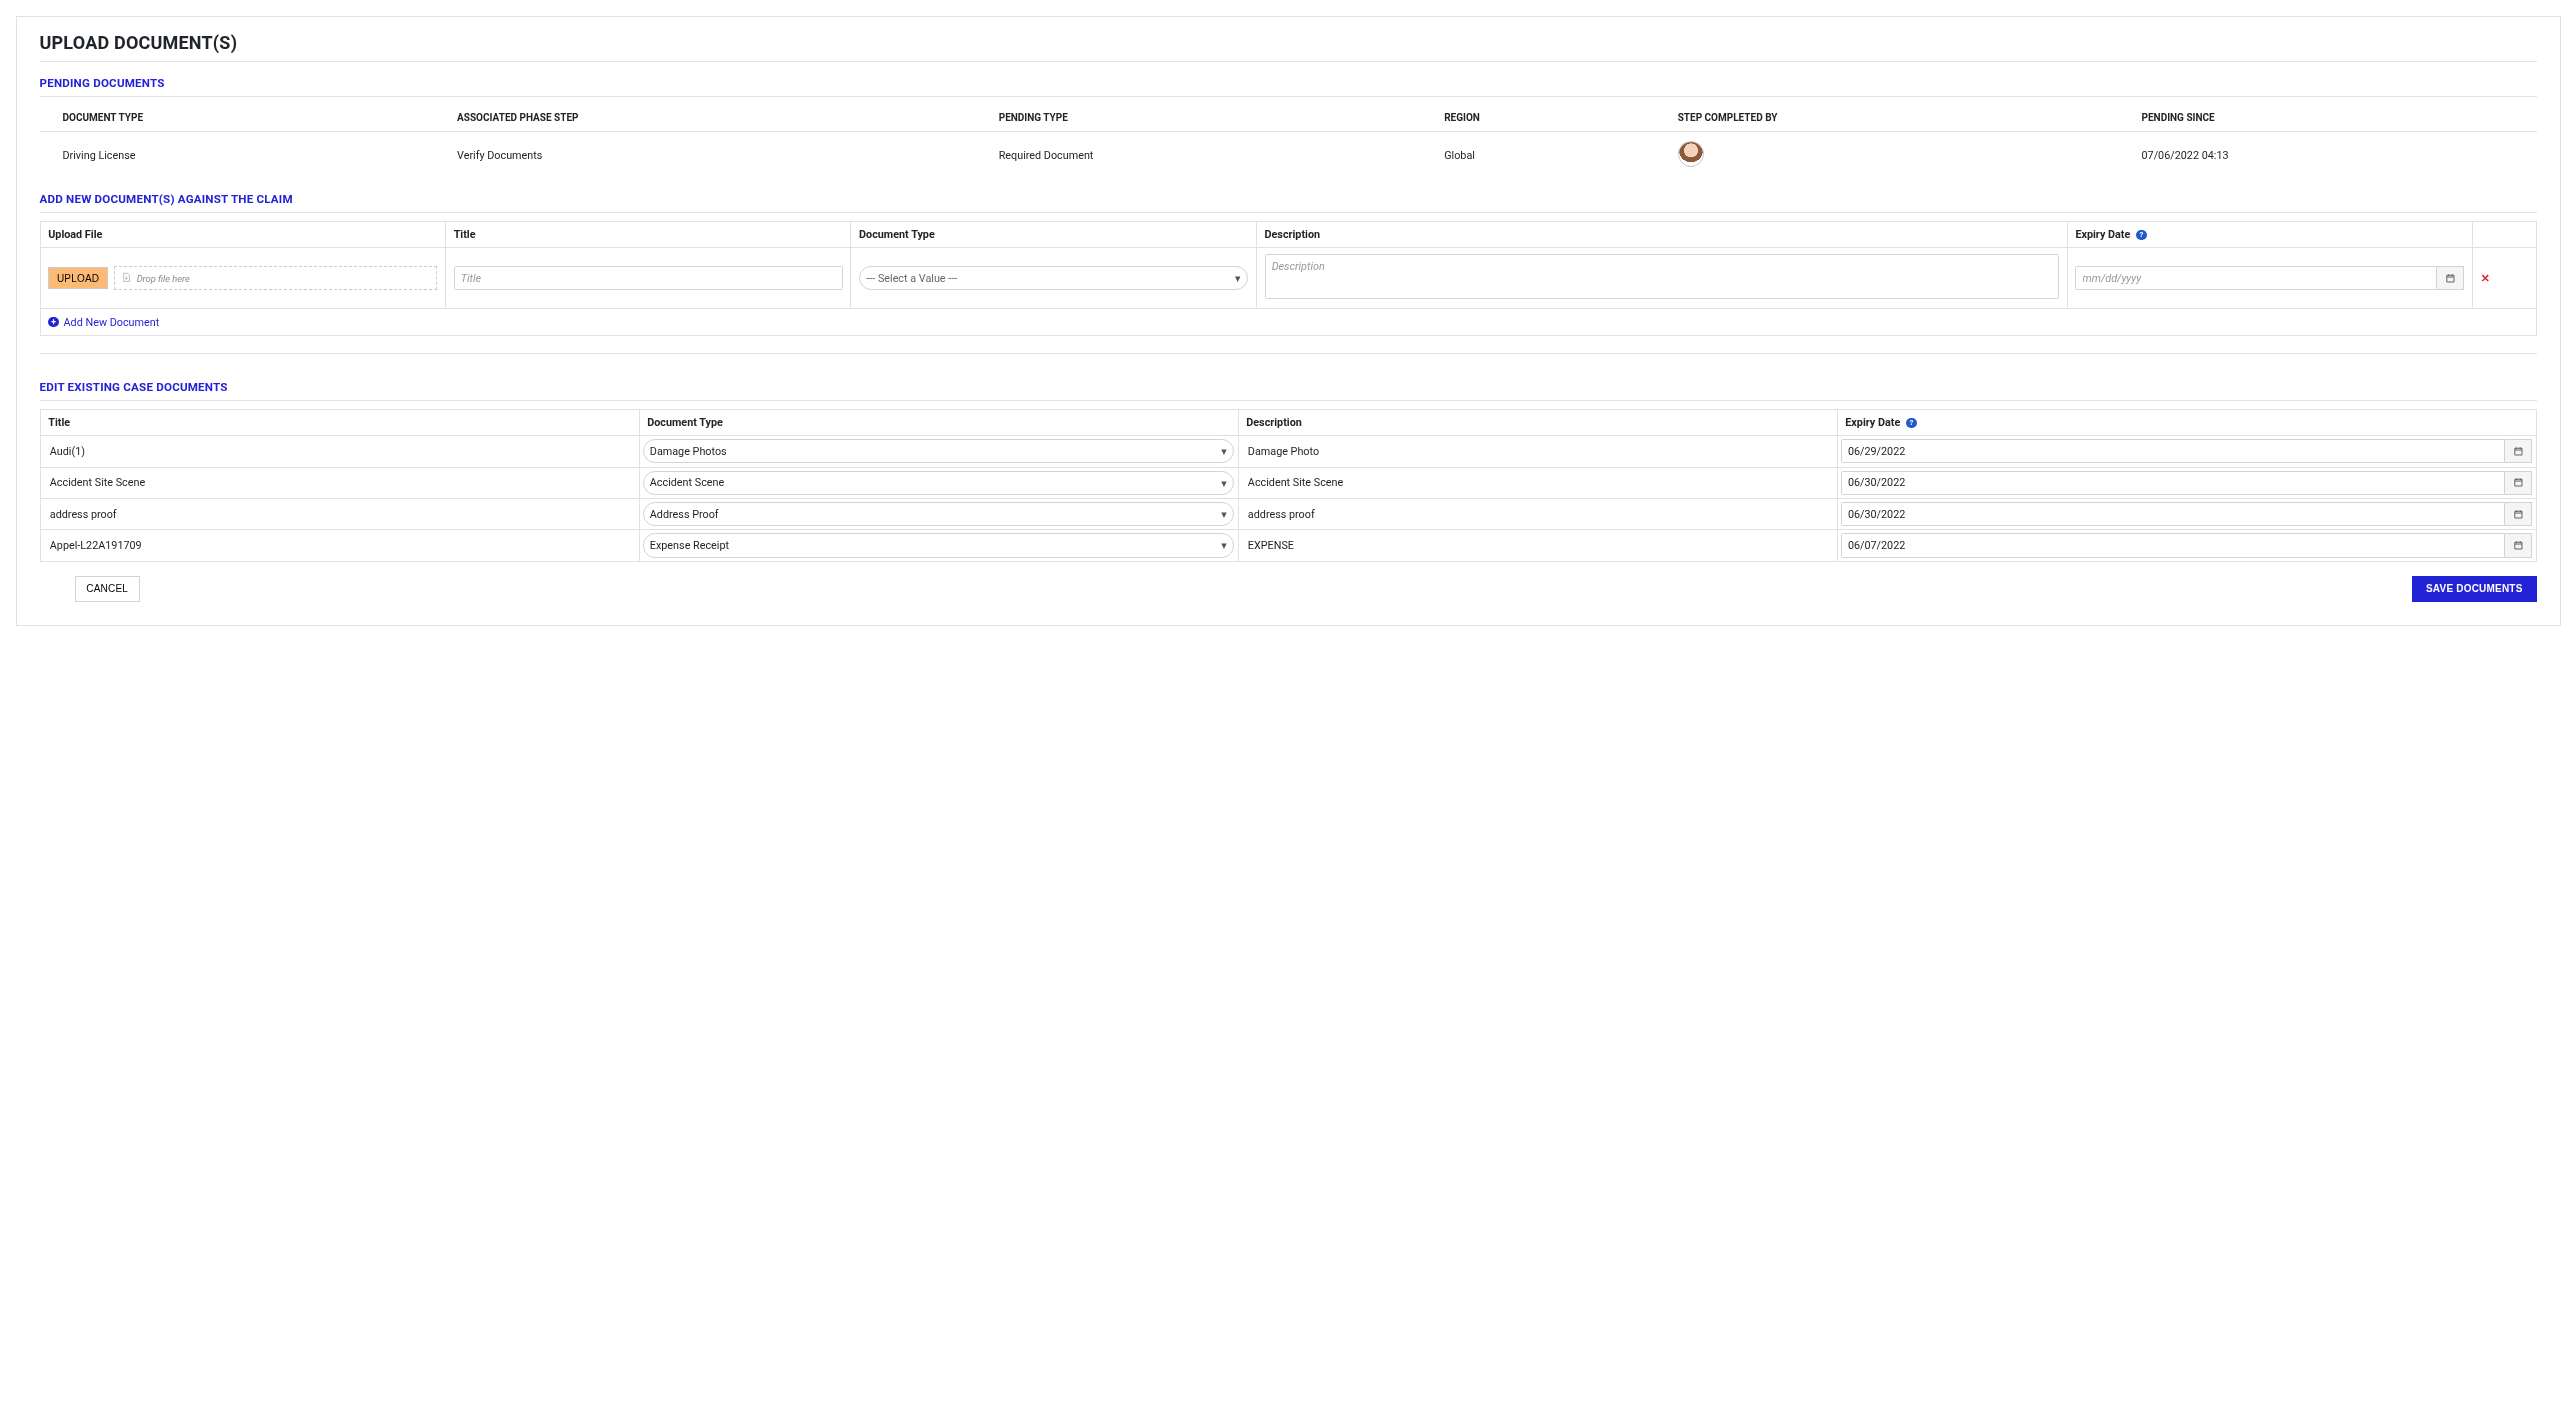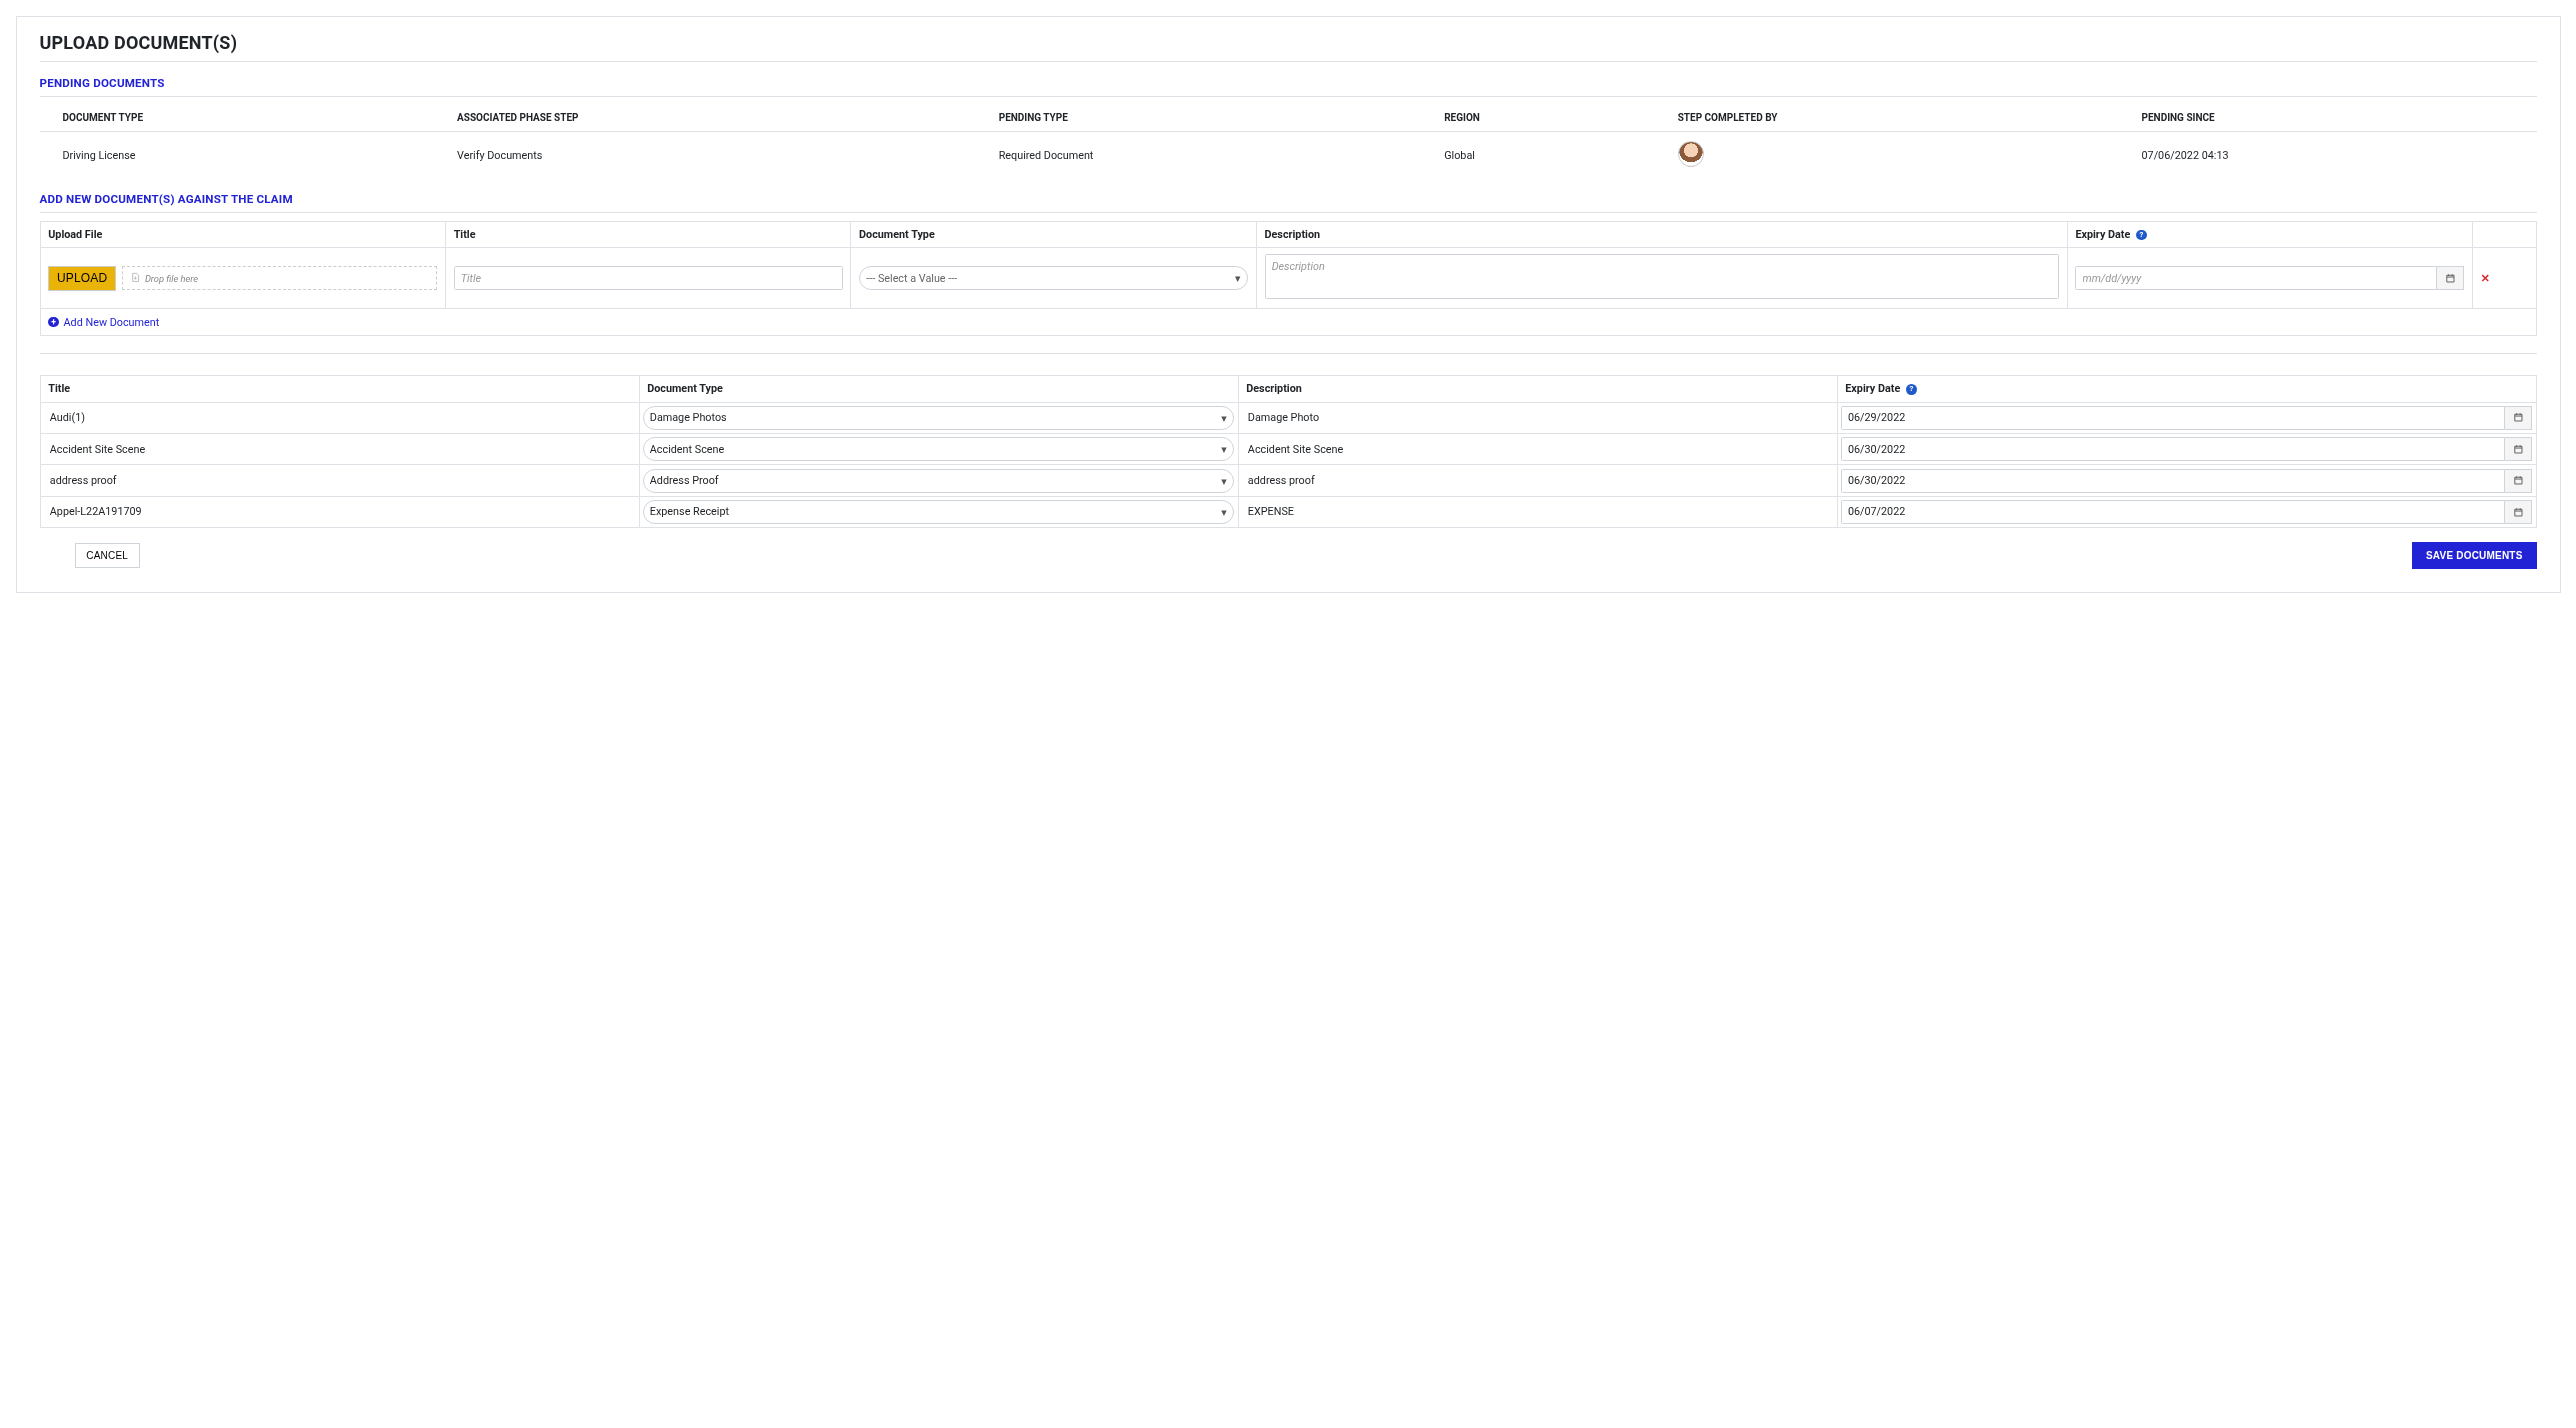--- a/index.html
+++ b/index.html
@@ -80,23 +80,23 @@
   table.addnew .title-col { width: 16%; }
   table.addnew .doctype-col { width: 16%; }
   table.addnew .desc-col { width: 32%; }
   table.addnew .expiry-col { width: 16%; }
   table.addnew .del-col { width: 2.5%; }
 
   .upload-box { display:flex; align-items:center; gap:6.2px; }
   .upload-btn {
     border: 0.8px solid #ccc;
     padding: 4.6px 7.7px;
-    font-size: 12px;
+    font-size: 10px;
     letter-spacing: 0.2px;
-    background: #eab308;
+    background: #fdba74;
     cursor: pointer;
   }
   .drop-hint {
     border: 0.8px dashed #ccc;
     padding: 4.6px 6.2px;
     font-size: 9.3px;
     color: #888;
     font-style: italic;
     display: flex;
     align-items: center;
@@ -297,20 +297,21 @@
           <div class="add-link">
             <span class="plus-circle">+</span>
             <span>Add New Document</span>
           </div>
         </td>
       </tr>
     </tbody>
   </table>
   </div>
 
+  <h2 class="section-title">EDIT EXISTING CASE DOCUMENTS</h2>
   <table class="existing">
     <colgroup>
       <col class="e-title-col">
         <col class="e-doctype-col">
         <col class="e-desc-col">
         <col class="e-expiry-col">
     </colgroup>
     <thead>
       <tr>
         <th>Title</th>

